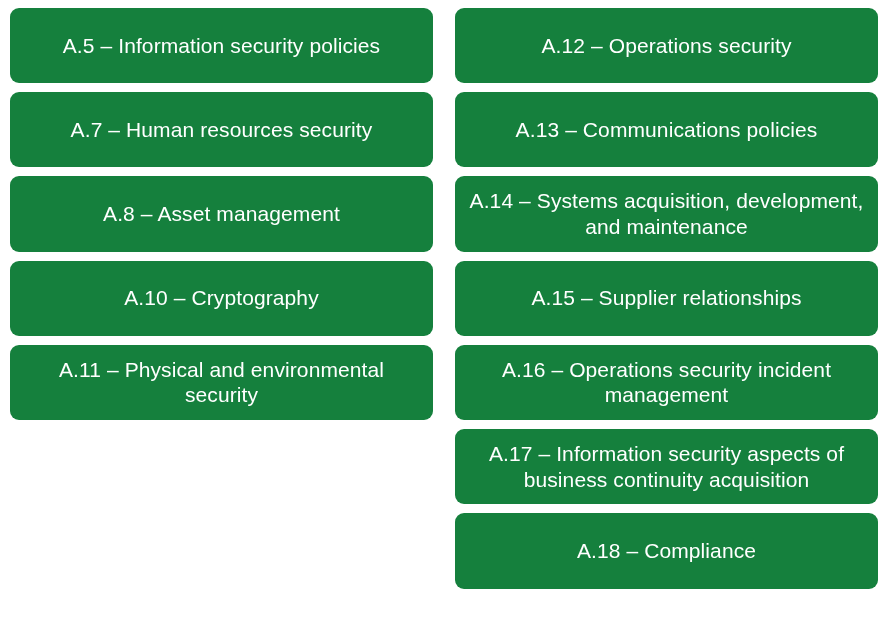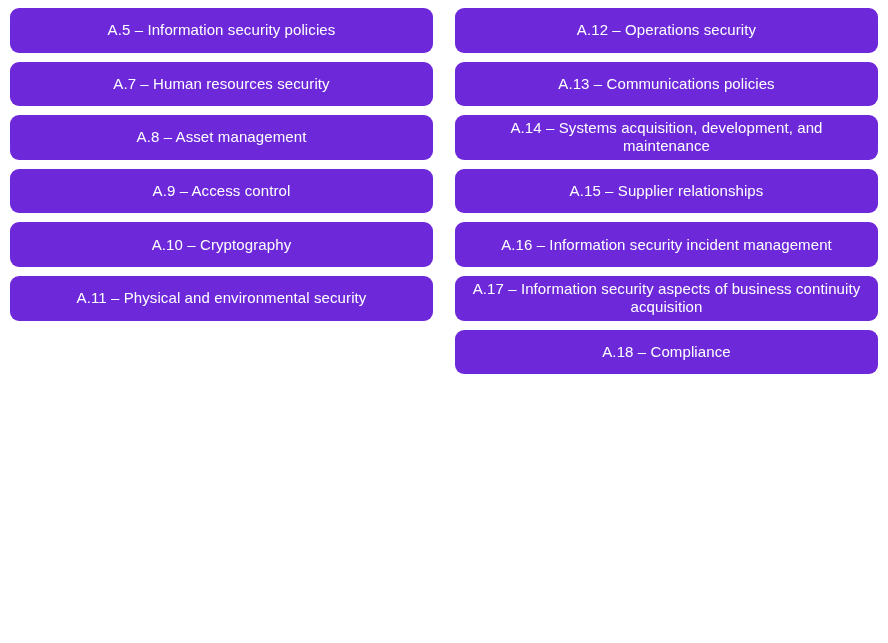--- a/index.html
+++ b/index.html
@@ -23,30 +23,30 @@
     grid-template-rows: repeat(7, 1fr);
     column-gap: 22px;
     row-gap: 9px;
   }
   .col {
     display: grid;
     grid-template-rows: repeat(7, 1fr);
     row-gap: 9px;
   }
   .box {
-    background: #6d28d9;
+    background: #15803d;
     border-radius: 9px;
     color: #ffffff;
     display: flex;
     align-items: center;
     justify-content: center;
     text-align: center;
-    padding: 4px 14px;
+    padding: 12px 14px;
     box-sizing: border-box;
-    font-size: 15px;
+    font-size: 21px;
     line-height: 1.22;
     letter-spacing: 0.1px;
   }
   .box-text {
     display: block;
     max-width: 100%;
   }
 </style>
 </head>
 <body>
@@ -57,23 +57,20 @@
     <div class="box">
       <span class="box-text">A.5 – Information security policies</span>
     </div>
     <div class="box">
       <span class="box-text">A.7 – Human resources security</span>
     </div>
     <div class="box">
       <span class="box-text">A.8 – Asset management</span>
     </div>
     <div class="box">
-      <span class="box-text">A.9 – Access control</span>
-    </div>
-    <div class="box">
       <span class="box-text">A.10 – Cryptography</span>
     </div>
     <div class="box">
       <span class="box-text">A.11 – Physical and environmental security</span>
     </div>
   </div>
 
   <div class="col">
     <div class="box">
       <span class="box-text">A.12 – Operations security</span>
@@ -81,21 +78,21 @@
     <div class="box">
       <span class="box-text">A.13 – Communications policies</span>
     </div>
     <div class="box">
       <span class="box-text">A.14 – Systems acquisition, development, and maintenance</span>
     </div>
     <div class="box">
       <span class="box-text">A.15 – Supplier relationships</span>
     </div>
     <div class="box">
-      <span class="box-text">A.16 – Information security incident management</span>
+      <span class="box-text">A.16 – Operations security incident management</span>
     </div>
     <div class="box">
       <span class="box-text">A.17 – Information security aspects of business continuity acquisition</span>
     </div>
     <div class="box">
       <span class="box-text">A.18 – Compliance</span>
     </div>
   </div>
 
 </div>

